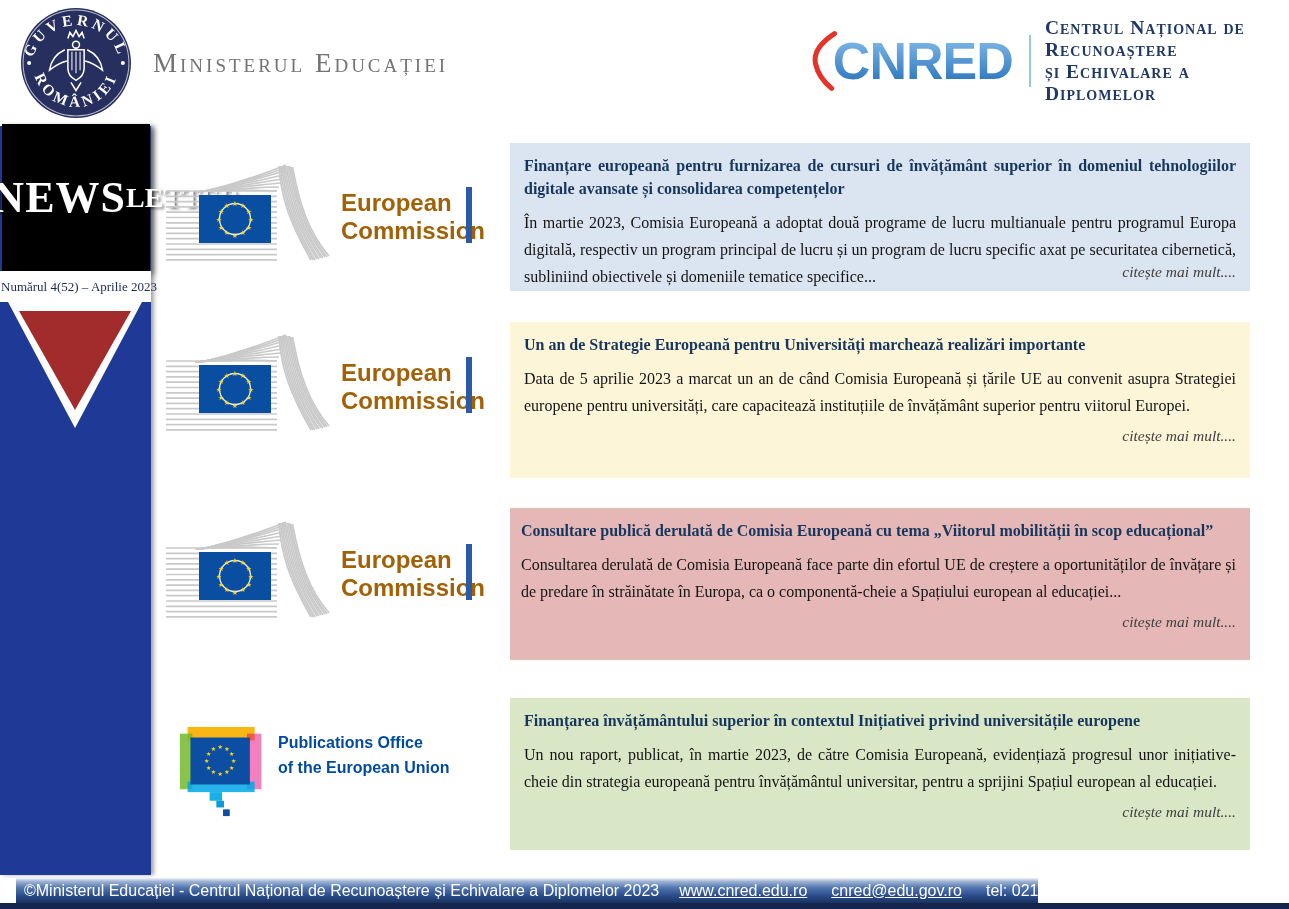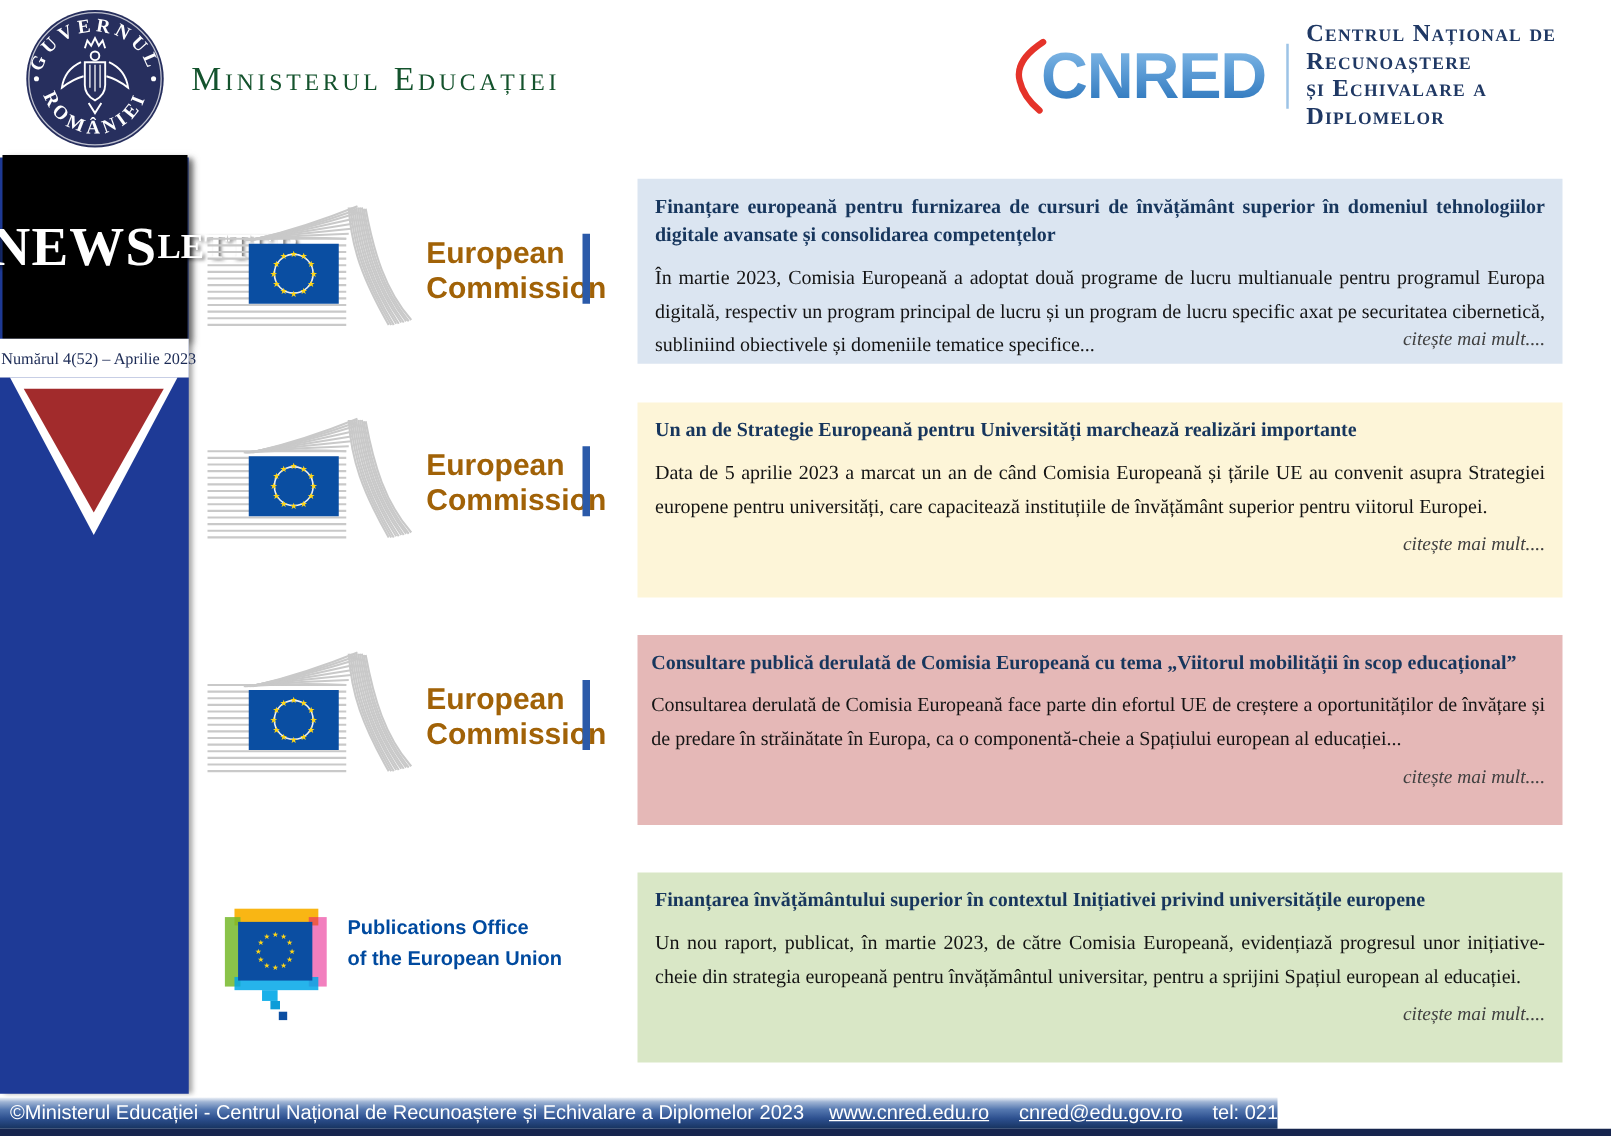--- a/index.html
+++ b/index.html
@@ -3,21 +3,21 @@
 <meta charset="utf-8">
 <style>
   html,body{margin:0;padding:0;}
   body{width:1289px;height:909px;position:relative;background:#ffffff;overflow:hidden;
        font-family:"Liberation Sans",sans-serif;}
   .abs{position:absolute;}
 
   
   #gov-seal{left:20px;top:7px;width:112px;height:112px;}
   #ministry{left:153px;top:48px;font-family:"Liberation Serif",serif;
-    font-variant:small-caps;font-size:27px;letter-spacing:3px;color:#14532d;}
+    font-variant:small-caps;font-size:27px;letter-spacing:3px;color:#737373;}
   #cnred-logo{left:810px;top:25px;height:72px;display:flex;align-items:center;}
   #cnred-crescent{width:40px;height:82px;margin-right:-6px;}
   #cnred-acronym{font-family:"Liberation Sans",sans-serif;font-weight:bold;font-size:52px;
     line-height:60px;letter-spacing:-1px;
     background:linear-gradient(180deg,#8fc3ec 0%,#5b9bd5 45%,#1f6bb5 100%);
     -webkit-background-clip:text;background-clip:text;color:transparent;}
   #cnred-sep{width:3px;height:52px;background:#9dc3e6;margin:0 14px 0 16px;}
   .cnred-lines{font-family:"Liberation Serif",serif;font-variant:small-caps;
     color:#1f3864;font-weight:bold;font-size:19.5px;line-height:22px;letter-spacing:1px;}
 
@@ -55,21 +55,21 @@
   .card .title{font-weight:bold;color:#17365d;font-size:16px;line-height:23px;
     text-align:justify;}
   .card .body{color:#141414;font-size:16px;line-height:27px;text-align:justify;
     margin-top:9px;}
   .readmore{font-style:italic;color:#17365d;font-size:15.5px;text-align:right;}
   .readmore.pull{margin-top:-27px;}
   .readmore.own-line{margin-top:8px;}
   a.readmore-link{color:#404040;text-decoration:none;cursor:pointer;font-style:italic;}
 
   
-  #footer-bar{left:0;top:878px;width:1022px;height:25px;box-sizing:border-box;
+  #footer-bar{left:16px;top:878px;width:1022px;height:25px;box-sizing:border-box;
     background:linear-gradient(180deg,#eef2f8 0%,#9fb4d4 14%,#5578b0 38%,#2c4f8e 68%,#17335f 100%);
     display:flex;align-items:center;color:#ffffff;font-size:16px;white-space:nowrap;}
   #footer-bar .item{margin-right:24px;}
   #footer-bar .first{margin-left:8px;margin-right:20px;}
   #footer-bar a{color:#ffffff;text-decoration:underline;cursor:pointer;}
   #footer-strip{left:0;top:903px;width:1289px;height:6px;background:#16254e;}
   svg text{font-family:"DejaVu Sans",sans-serif;}
   .seal-arc{font-family:"Liberation Serif",serif;font-weight:bold;letter-spacing:3.5px;}
 </style>
 </head>

